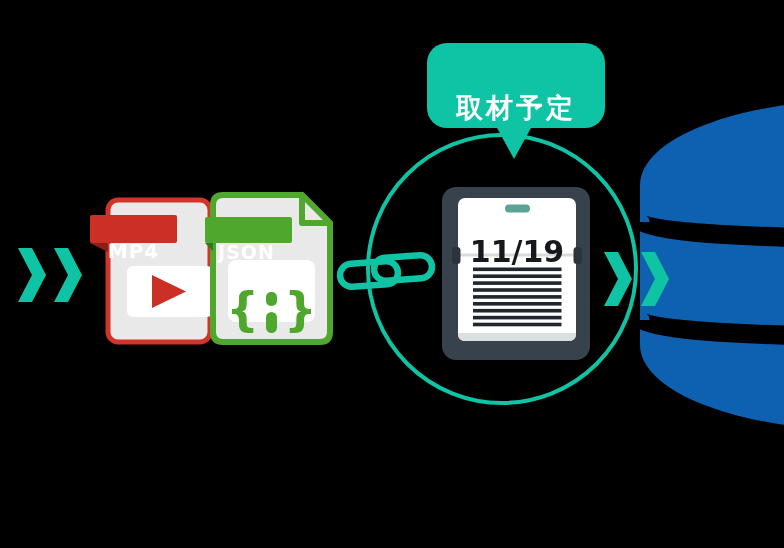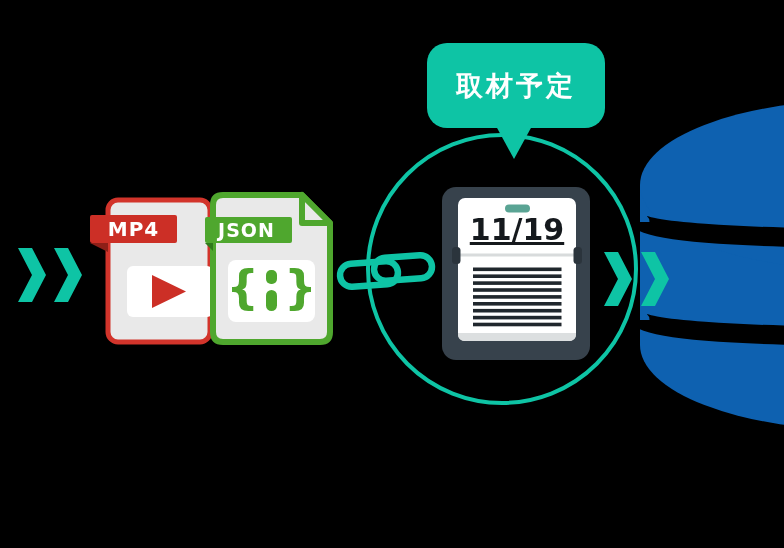--- a/index.html
+++ b/index.html
@@ -1,33 +1,33 @@
 <!DOCTYPE html>
 <html><head>
 <meta charset="utf-8">
 <style>
   html,body{margin:0;padding:0;background:#000;}
   .stage{
     position:relative;width:784px;height:548px;background:#000;overflow:hidden;
     font-family:"DejaVu Sans","Liberation Sans",sans-serif;
   }
   .stage svg{position:absolute;left:0;top:0;}
-  .overlay{position:absolute;display:flex;align-items:center;justify-content:center;}
+  .overlay{position:absolute;display:flex;align-items:center;justify-content:center;margin-top:22px;}
   .mp4-label{left:90px;top:215px;width:87px;height:28px;
     color:#fff;font-size:20px;font-weight:bold;letter-spacing:1px;}
   .json-label{left:205px;top:217px;width:83px;height:26px;
     color:#fff;font-size:19px;font-weight:bold;letter-spacing:1px;}
   .braces{left:228px;top:258px;width:87px;height:64px;gap:7px;}
   .braces .brace{color:#4fa72e;font-size:46px;font-weight:bold;line-height:1;
     transform:translateY(-3px);}
   .colon{display:flex;flex-direction:column;gap:6px;align-items:center;}
   .colon .dot-top{width:11px;height:14px;border-radius:5px;background:#4fa72e;}
   .colon .dot-bottom{width:11px;height:21px;border-radius:5.5px;background:#4fa72e;}
   .date-label{left:458px;top:207px;width:118px;height:44px;
-    color:#15191d;font-size:30px;font-weight:bold;text-decoration:underline;}
+    color:#15191d;font-size:30px;font-weight:bold;}
   .bubble-label{left:427px;top:43px;width:178px;height:85px;
     color:#fff;font-size:27px;font-weight:bold;letter-spacing:3px;}
 </style>
 </head>
 <body>
 
 <div class="stage">
 
   <svg width="784" height="548" viewBox="0 0 784 548">
 

